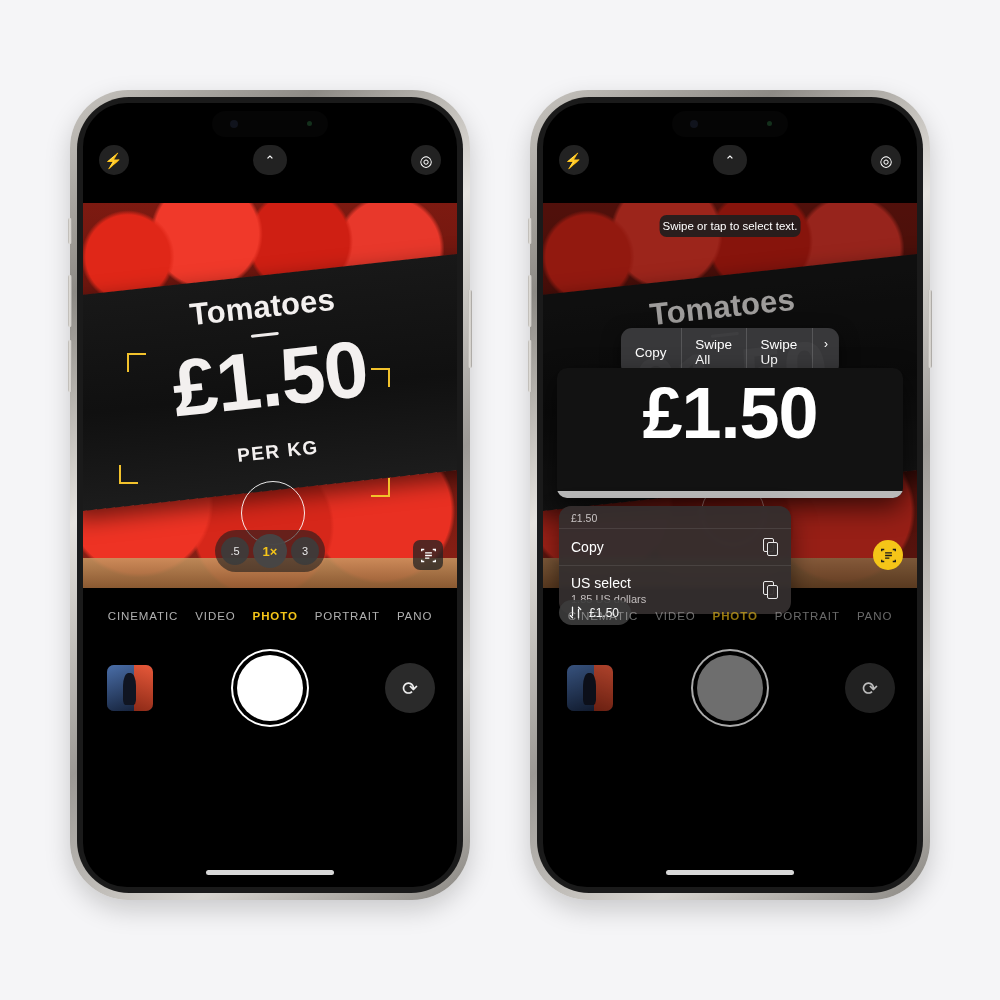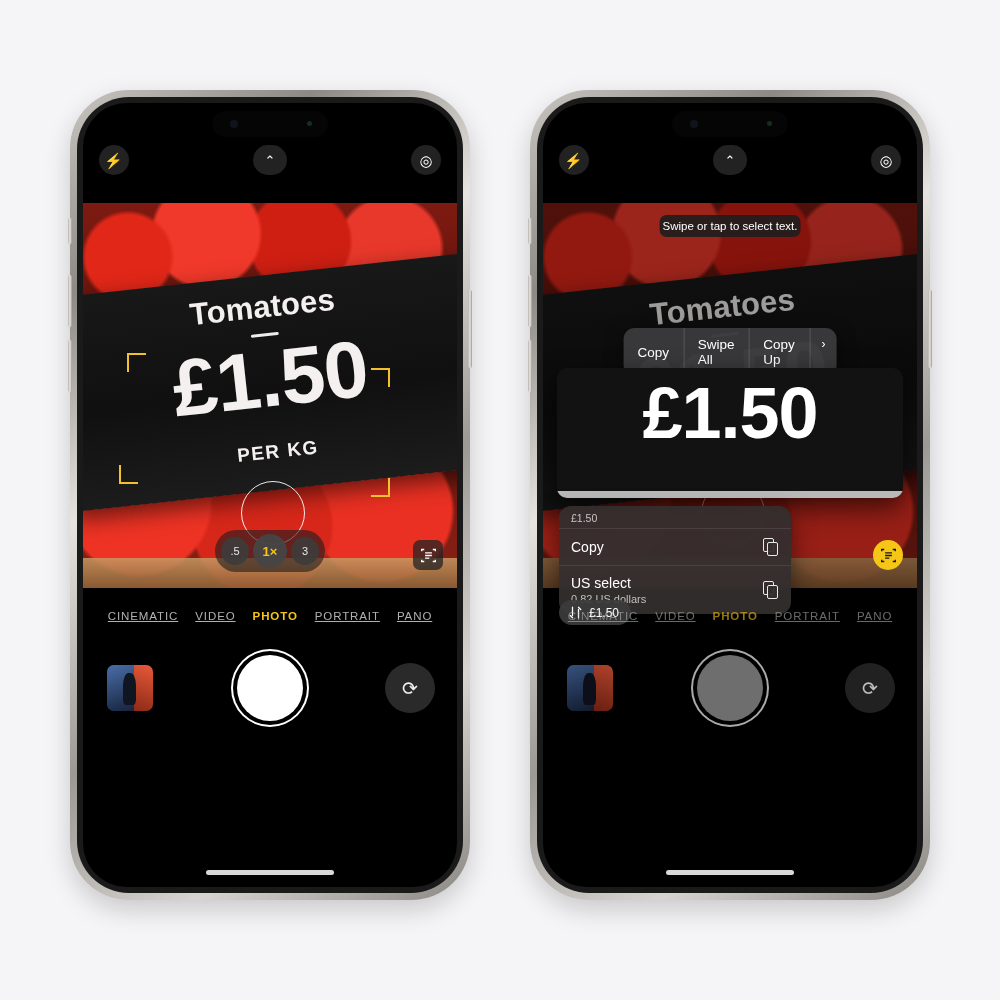--- a/index.html
+++ b/index.html
@@ -128,21 +128,21 @@
   }
   .livetext-btn.yellow{background:#f5c518;color:#1a1a1a;border-radius:50%;}
 
   
   .modes{
     position:absolute;left:0;right:0;top:498px;height:30px;
     display:flex;align-items:center;justify-content:center;gap:17px;
     color:#cfcfcf;font-size:11.5px;letter-spacing:.9px;
   }
   .modes .m.active{color:#f5c518;font-weight:700;}
-  .modes .m.dim{opacity:.85;text-decoration:underline;}
+  .modes .m.dim{opacity:.85;}
 
   
   .shutter-row{position:absolute;left:0;right:0;top:540px;height:110px;}
   .thumb{
     position:absolute;left:24px;top:22px;width:46px;height:46px;border-radius:7px;overflow:hidden;
     background:linear-gradient(135deg,#2b3550,#0d1220);
   }
   .thumb .a{position:absolute;left:0;top:0;width:60%;height:100%;background:linear-gradient(160deg,#4a6ea8,#16233c);}
   .thumb .b{position:absolute;right:0;top:0;width:42%;height:100%;background:linear-gradient(200deg,#e8593a,#8d2a17);}
   .thumb .c{position:absolute;left:34%;top:18%;width:30%;height:70%;background:#101522;border-radius:40% 40% 18% 18%;}
@@ -346,21 +346,21 @@
         </div>
       </div>
 
       <div class="toast">Swipe or tap to select text.</div>
 
       <div class="ctxmenu">
         <div class="ci">Copy</div>
         <div class="sep"></div>
         <div class="ci">Swipe All</div>
         <div class="sep"></div>
-        <div class="ci">Copy Up</div>
+        <div class="ci">Swipe Up</div>
         <div class="sep"></div>
         <div class="arrow">›</div>
         <div class="tail"></div>
       </div>
 
       <div class="magnifier">
         <div class="mtext">£1.50</div>
         <div class="mbar"></div>
       </div>
 
@@ -371,21 +371,21 @@
             <div class="l1">Copy</div>
           </div>
           <div class="copyicon">
               <i></i>
               <i></i>
             </div>
         </div>
         <div class="row">
           <div>
             <div class="l1">US select</div>
-            <div class="l2">0.82 US dollars</div>
+            <div class="l2">1.85 US dollars</div>
           </div>
           <div class="copyicon">
               <i></i>
               <i></i>
             </div>
         </div>
       </div>
 
       <div class="currency-chip">
         <svg width="15" height="15" viewBox="0 0 20 20" aria-hidden="true">

